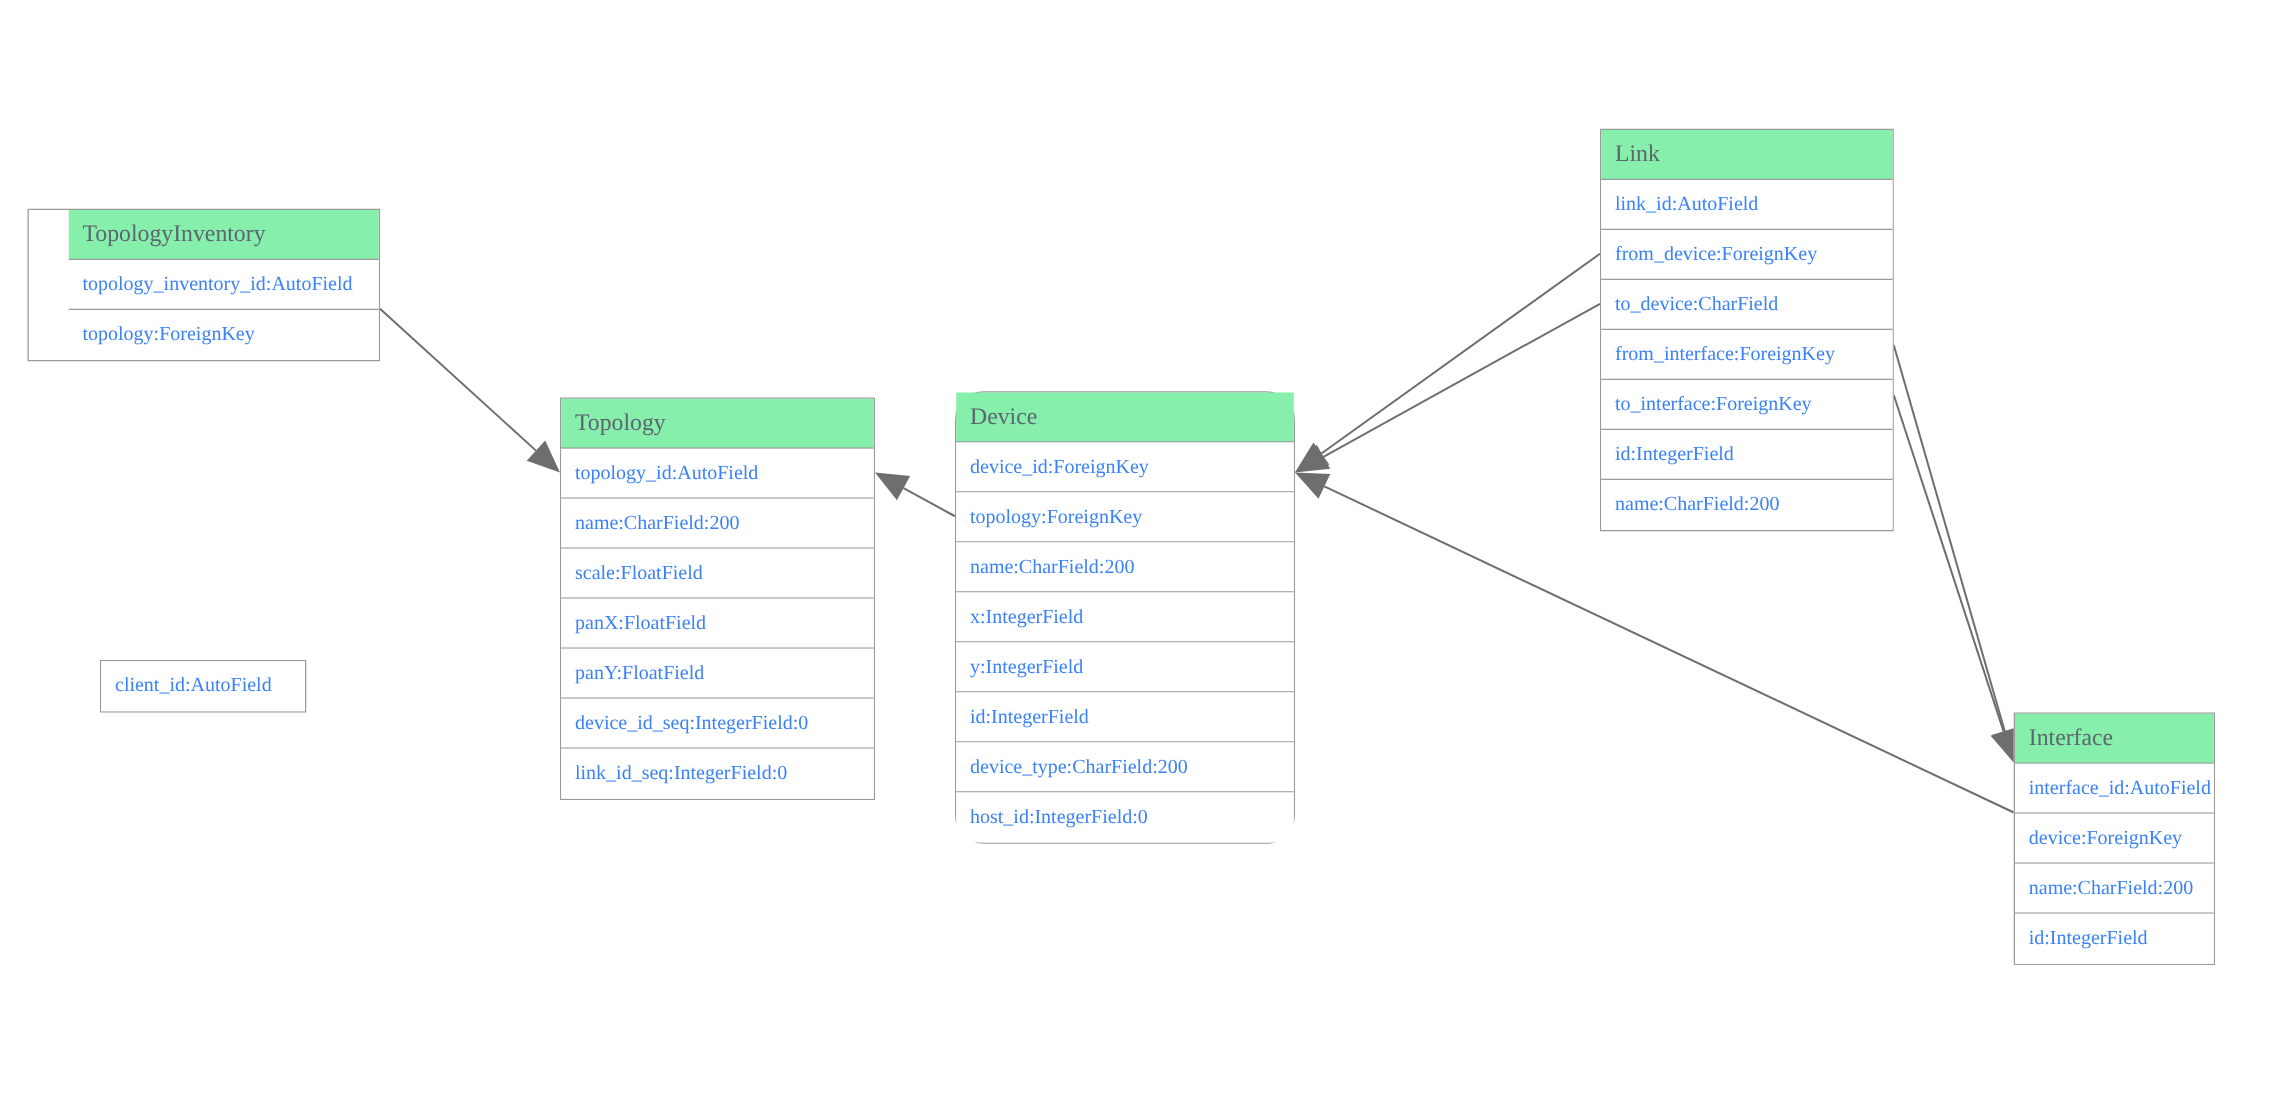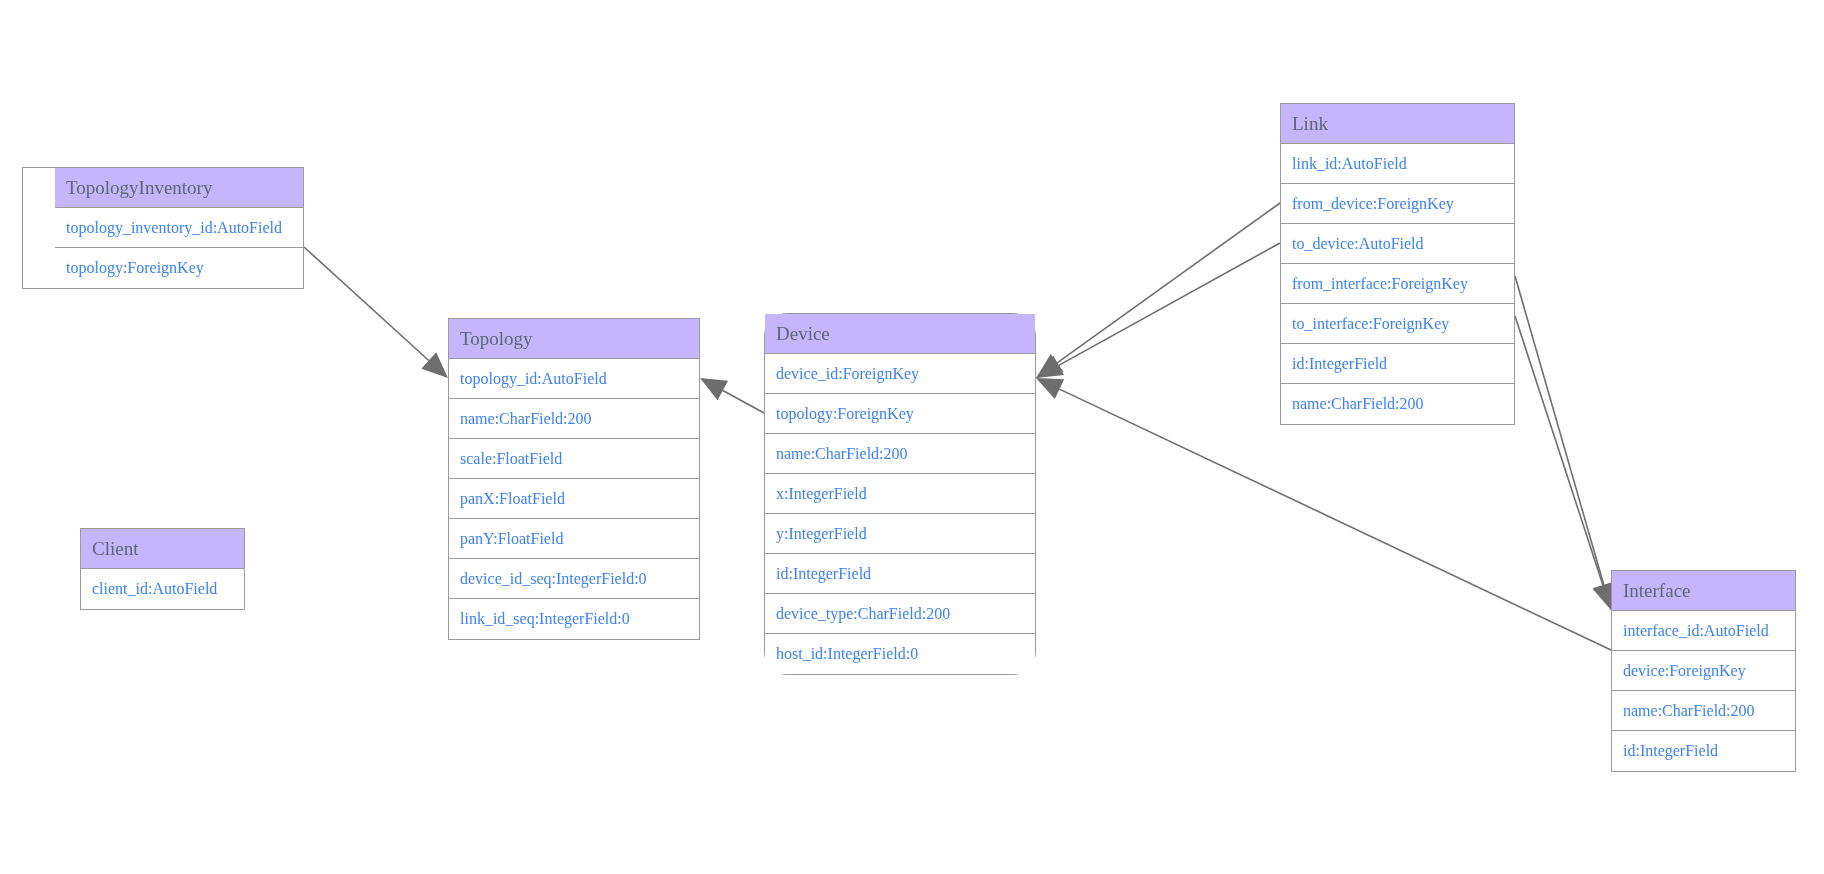--- a/index.html
+++ b/index.html
@@ -33,21 +33,21 @@
   }
   .entity {
     position: absolute;
     box-sizing: border-box;
     border: 1px solid #9a9a9a;
     background: #ffffff;
     z-index: 2;
   }
   .entity-header {
     box-sizing: border-box;
-    background: #c4b5fd;
+    background: #86efac;
     border-bottom: 1px solid #9a9a9a;
     height: 40px;
     line-height: 39px;
     padding: 0 0 0 11px;
     font-size: 19px;
     color: #5c6670;
     white-space: nowrap;
     overflow: hidden;
   }
   .entity-field {
@@ -100,21 +100,20 @@
         <polygon points="1611,610 1592.4728936541044,588.6986777300593 1613.3862136969058,581.8698385324097" fill="#6e6e6e"></polygon>
       </g>
     </svg>
   <div id="entity-layer">
       <div class="entity" style="left: 22px; top: 167px; width: 282px; padding-left: 32px;">
         <div class="entity-header">TopologyInventory</div>
         <div class="entity-field">topology_inventory_id:AutoField</div>
         <div class="entity-field">topology:ForeignKey</div>
       </div>
       <div class="entity" style="left: 80px; top: 528px; width: 165px;">
-        <div class="entity-header">Client</div>
         <div class="entity-field">client_id:AutoField</div>
       </div>
       <div class="entity" style="left: 448px; top: 318px; width: 252px;">
         <div class="entity-header">Topology</div>
         <div class="entity-field">topology_id:AutoField</div>
         <div class="entity-field">name:CharField:200</div>
         <div class="entity-field">scale:FloatField</div>
         <div class="entity-field">panX:FloatField</div>
         <div class="entity-field">panY:FloatField</div>
         <div class="entity-field">device_id_seq:IntegerField:0</div>
@@ -128,27 +127,27 @@
         <div class="entity-field">x:IntegerField</div>
         <div class="entity-field">y:IntegerField</div>
         <div class="entity-field">id:IntegerField</div>
         <div class="entity-field">device_type:CharField:200</div>
         <div class="entity-field">host_id:IntegerField:0</div>
       </div>
       <div class="entity" style="left: 1280px; top: 103px; width: 235px;">
         <div class="entity-header">Link</div>
         <div class="entity-field">link_id:AutoField</div>
         <div class="entity-field">from_device:ForeignKey</div>
-        <div class="entity-field">to_device:AutoField</div>
+        <div class="entity-field">to_device:CharField</div>
         <div class="entity-field">from_interface:ForeignKey</div>
         <div class="entity-field">to_interface:ForeignKey</div>
         <div class="entity-field">id:IntegerField</div>
         <div class="entity-field">name:CharField:200</div>
       </div>
-      <div class="entity" style="left: 1611px; top: 570px; width: 185px;">
+      <div class="entity" style="left: 1611px; top: 570px; width: 161px;">
         <div class="entity-header">Interface</div>
         <div class="entity-field">interface_id:AutoField</div>
         <div class="entity-field">device:ForeignKey</div>
         <div class="entity-field">name:CharField:200</div>
         <div class="entity-field">id:IntegerField</div>
       </div>
     </div>
 </div>
 
 </body></html>

